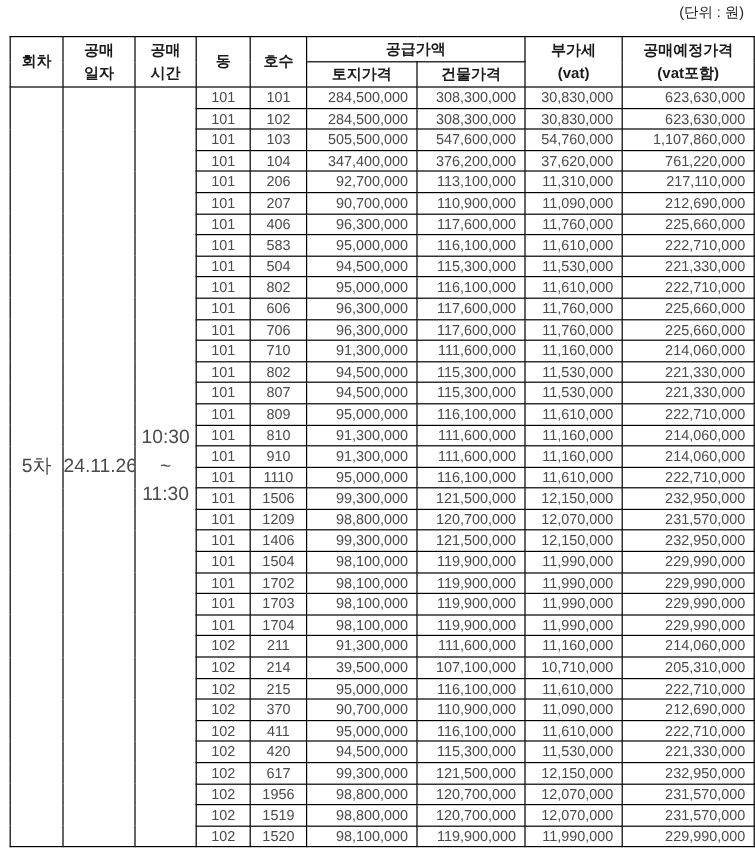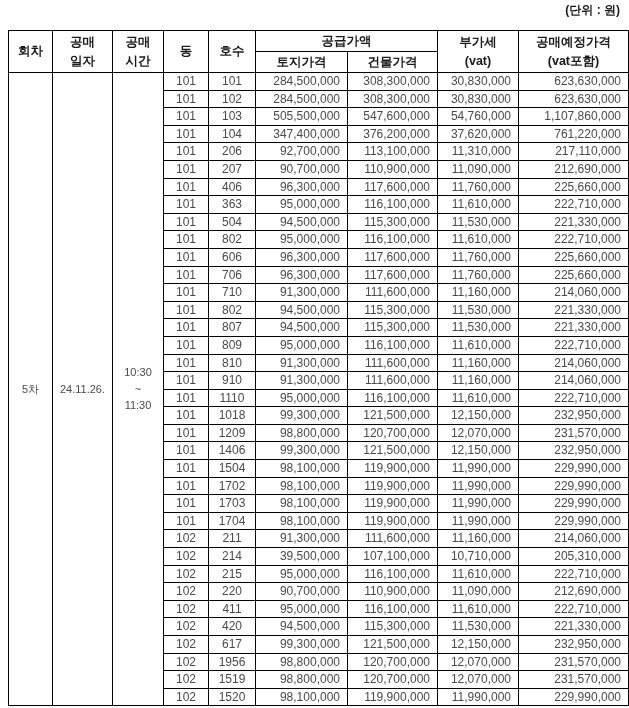--- a/index.html
+++ b/index.html
@@ -5,21 +5,21 @@
   html, body { margin:0; padding:0; }
   body {
     width:629px; height:708px;
     background:#ffffff;
     font-family:"Liberation Sans", sans-serif;
     position:relative;
     overflow:hidden;
   }
   .unit-label {
     position:absolute; top:2px; right:9px;
-    font-size:12px; font-weight:bold; color:#1a1a1a;
+    font-size:12px; font-weight:normal; color:#1a1a1a;
   }
   table.auction {
     position:absolute; left:8px; top:18px;
     width:620px;
     border-collapse:collapse;
     table-layout:fixed;
     margin-top:12px;
   }
   table.auction th, table.auction td {
     border:1px solid #000000;
@@ -44,21 +44,21 @@
     color:#4a4a4a;
     line-height:16.6px;
     vertical-align:middle;
   }
   tbody td.ctr { text-align:center; }
   tbody td.num { text-align:right; padding-right:7px; }
   tbody td.merged {
     text-align:center;
     white-space:pre-line;
     line-height:1.5;
-    font-size:11px;
+    font-size:16px;
     color:#4a4a4a;
   }
 </style>
 </head>
 <body>
 
 <div class="unit-label">(단위 : 원)</div>
 
 <table class="auction">
   <colgroup>
@@ -157,21 +157,21 @@
       <tr>
         <td class="ctr">101</td>
         <td class="ctr">406</td>
         <td class="num">96,300,000</td>
         <td class="num">117,600,000</td>
         <td class="num">11,760,000</td>
         <td class="num">225,660,000</td>
       </tr>
       <tr>
         <td class="ctr">101</td>
-        <td class="ctr">363</td>
+        <td class="ctr">583</td>
         <td class="num">95,000,000</td>
         <td class="num">116,100,000</td>
         <td class="num">11,610,000</td>
         <td class="num">222,710,000</td>
       </tr>
       <tr>
         <td class="ctr">101</td>
         <td class="ctr">504</td>
         <td class="num">94,500,000</td>
         <td class="num">115,300,000</td>
@@ -253,21 +253,21 @@
       <tr>
         <td class="ctr">101</td>
         <td class="ctr">1110</td>
         <td class="num">95,000,000</td>
         <td class="num">116,100,000</td>
         <td class="num">11,610,000</td>
         <td class="num">222,710,000</td>
       </tr>
       <tr>
         <td class="ctr">101</td>
-        <td class="ctr">1018</td>
+        <td class="ctr">1506</td>
         <td class="num">99,300,000</td>
         <td class="num">121,500,000</td>
         <td class="num">12,150,000</td>
         <td class="num">232,950,000</td>
       </tr>
       <tr>
         <td class="ctr">101</td>
         <td class="ctr">1209</td>
         <td class="num">98,800,000</td>
         <td class="num">120,700,000</td>
@@ -333,21 +333,21 @@
       <tr>
         <td class="ctr">102</td>
         <td class="ctr">215</td>
         <td class="num">95,000,000</td>
         <td class="num">116,100,000</td>
         <td class="num">11,610,000</td>
         <td class="num">222,710,000</td>
       </tr>
       <tr>
         <td class="ctr">102</td>
-        <td class="ctr">220</td>
+        <td class="ctr">370</td>
         <td class="num">90,700,000</td>
         <td class="num">110,900,000</td>
         <td class="num">11,090,000</td>
         <td class="num">212,690,000</td>
       </tr>
       <tr>
         <td class="ctr">102</td>
         <td class="ctr">411</td>
         <td class="num">95,000,000</td>
         <td class="num">116,100,000</td>

